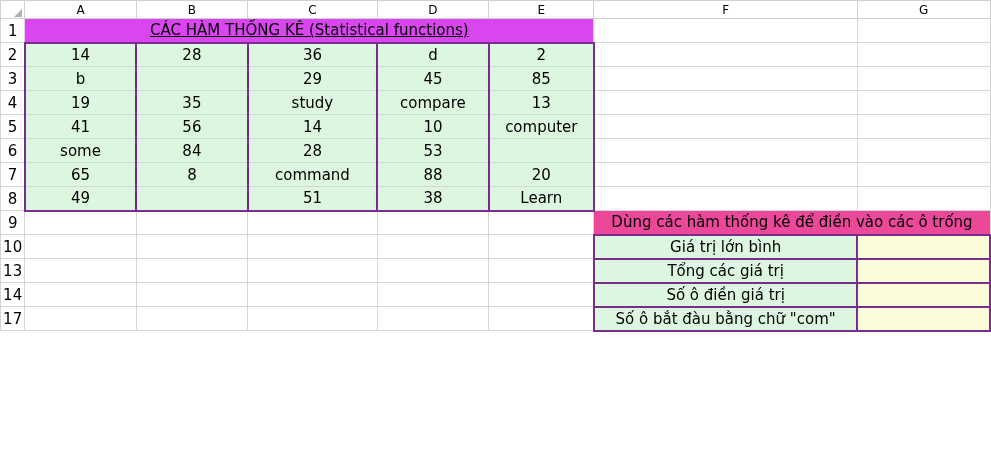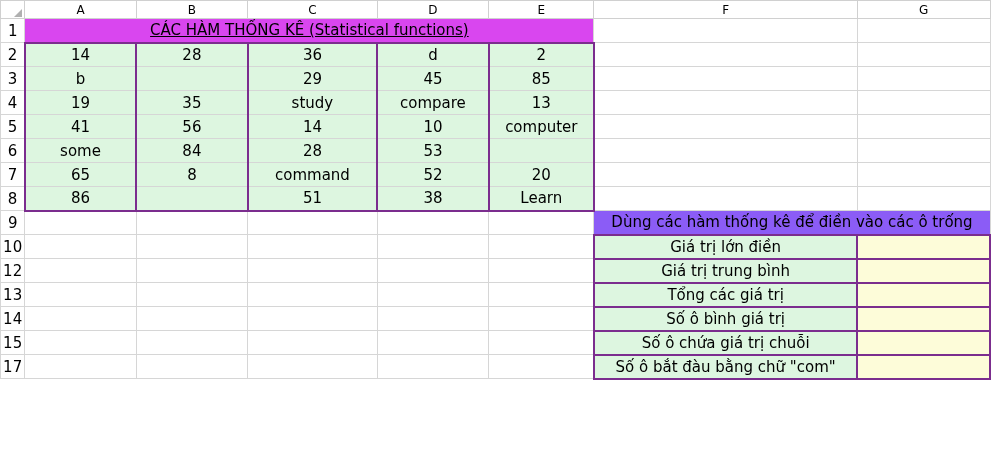--- a/index.html
+++ b/index.html
@@ -94,21 +94,21 @@
     text-decoration: underline;
   }
   .left {
     text-align: left;
     padding-left: 4px;
   }
   .note {
     text-align: left;
     padding-left: 4px;
     font-size: 15px;
-    background: #8b5cf6;
+    background: #ec4899;
   }
 </style>
 </head>
 <body>
 
 <div id="sheet">
   <table class="grid">
     <colgroup>
       <col class="c-rh">
         <col class="c-a">
@@ -194,29 +194,29 @@
       <td class="cell green bl br"></td>
       <td class="cell white"></td>
       <td class="cell white"></td>
     </tr>
 
     <tr>
       <td class="rowhdr">7</td>
       <td class="cell green bl">65</td>
       <td class="cell green bl">8</td>
       <td class="cell green bl">command</td>
-      <td class="cell green bl">52</td>
+      <td class="cell green bl">88</td>
       <td class="cell green bl br">20</td>
       <td class="cell white"></td>
       <td class="cell white"></td>
     </tr>
 
     <tr>
       <td class="rowhdr">8</td>
-      <td class="cell green bl bb">86</td>
+      <td class="cell green bl bb">49</td>
       <td class="cell green bl bb"></td>
       <td class="cell green bl bb">51</td>
       <td class="cell green bl bb">38</td>
       <td class="cell green bl bb br">Learn</td>
       <td class="cell white"></td>
       <td class="cell white"></td>
     </tr>
 
     <tr>
       <td class="rowhdr">9</td>
@@ -228,68 +228,48 @@
       <td class="cell note" colspan="2">Dùng các hàm thống kê để điền vào các ô trống</td>
     </tr>
 
     <tr>
       <td class="rowhdr">10</td>
       <td class="cell white"></td>
       <td class="cell white"></td>
       <td class="cell white"></td>
       <td class="cell white"></td>
       <td class="cell white"></td>
-      <td class="cell green left bl bt bb br">Giá trị lớn điền</td>
-      <td class="cell yellow bl bt bb br"></td>
-    </tr>
-
-
-    <tr>
-      <td class="rowhdr">12</td>
-      <td class="cell white"></td>
-      <td class="cell white"></td>
-      <td class="cell white"></td>
-      <td class="cell white"></td>
-      <td class="cell white"></td>
-      <td class="cell green left bl bt bb br">Giá trị trung bình</td>
-      <td class="cell yellow bl bt bb br"></td>
-    </tr>
+      <td class="cell green left bl bt bb br">Giá trị lớn bình</td>
+      <td class="cell yellow bl bt bb br"></td>
+    </tr>
+
+
 
     <tr>
       <td class="rowhdr">13</td>
       <td class="cell white"></td>
       <td class="cell white"></td>
       <td class="cell white"></td>
       <td class="cell white"></td>
       <td class="cell white"></td>
       <td class="cell green left bl bt bb br">Tổng các giá trị</td>
       <td class="cell yellow bl bt bb br"></td>
     </tr>
 
     <tr>
       <td class="rowhdr">14</td>
       <td class="cell white"></td>
       <td class="cell white"></td>
       <td class="cell white"></td>
       <td class="cell white"></td>
       <td class="cell white"></td>
-      <td class="cell green left bl bt bb br">Số ô bình giá trị</td>
-      <td class="cell yellow bl bt bb br"></td>
-    </tr>
-
-    <tr>
-      <td class="rowhdr">15</td>
-      <td class="cell white"></td>
-      <td class="cell white"></td>
-      <td class="cell white"></td>
-      <td class="cell white"></td>
-      <td class="cell white"></td>
-      <td class="cell green left bl bt bb br">Số ô chứa giá trị chuỗi</td>
-      <td class="cell yellow bl bt bb br"></td>
-    </tr>
+      <td class="cell green left bl bt bb br">Số ô điền giá trị</td>
+      <td class="cell yellow bl bt bb br"></td>
+    </tr>
+
 
 
     <tr>
       <td class="rowhdr">17</td>
       <td class="cell white"></td>
       <td class="cell white"></td>
       <td class="cell white"></td>
       <td class="cell white"></td>
       <td class="cell white"></td>
       <td class="cell green left bl bt bb br">Số ô bắt đàu bằng chữ "com"</td>

